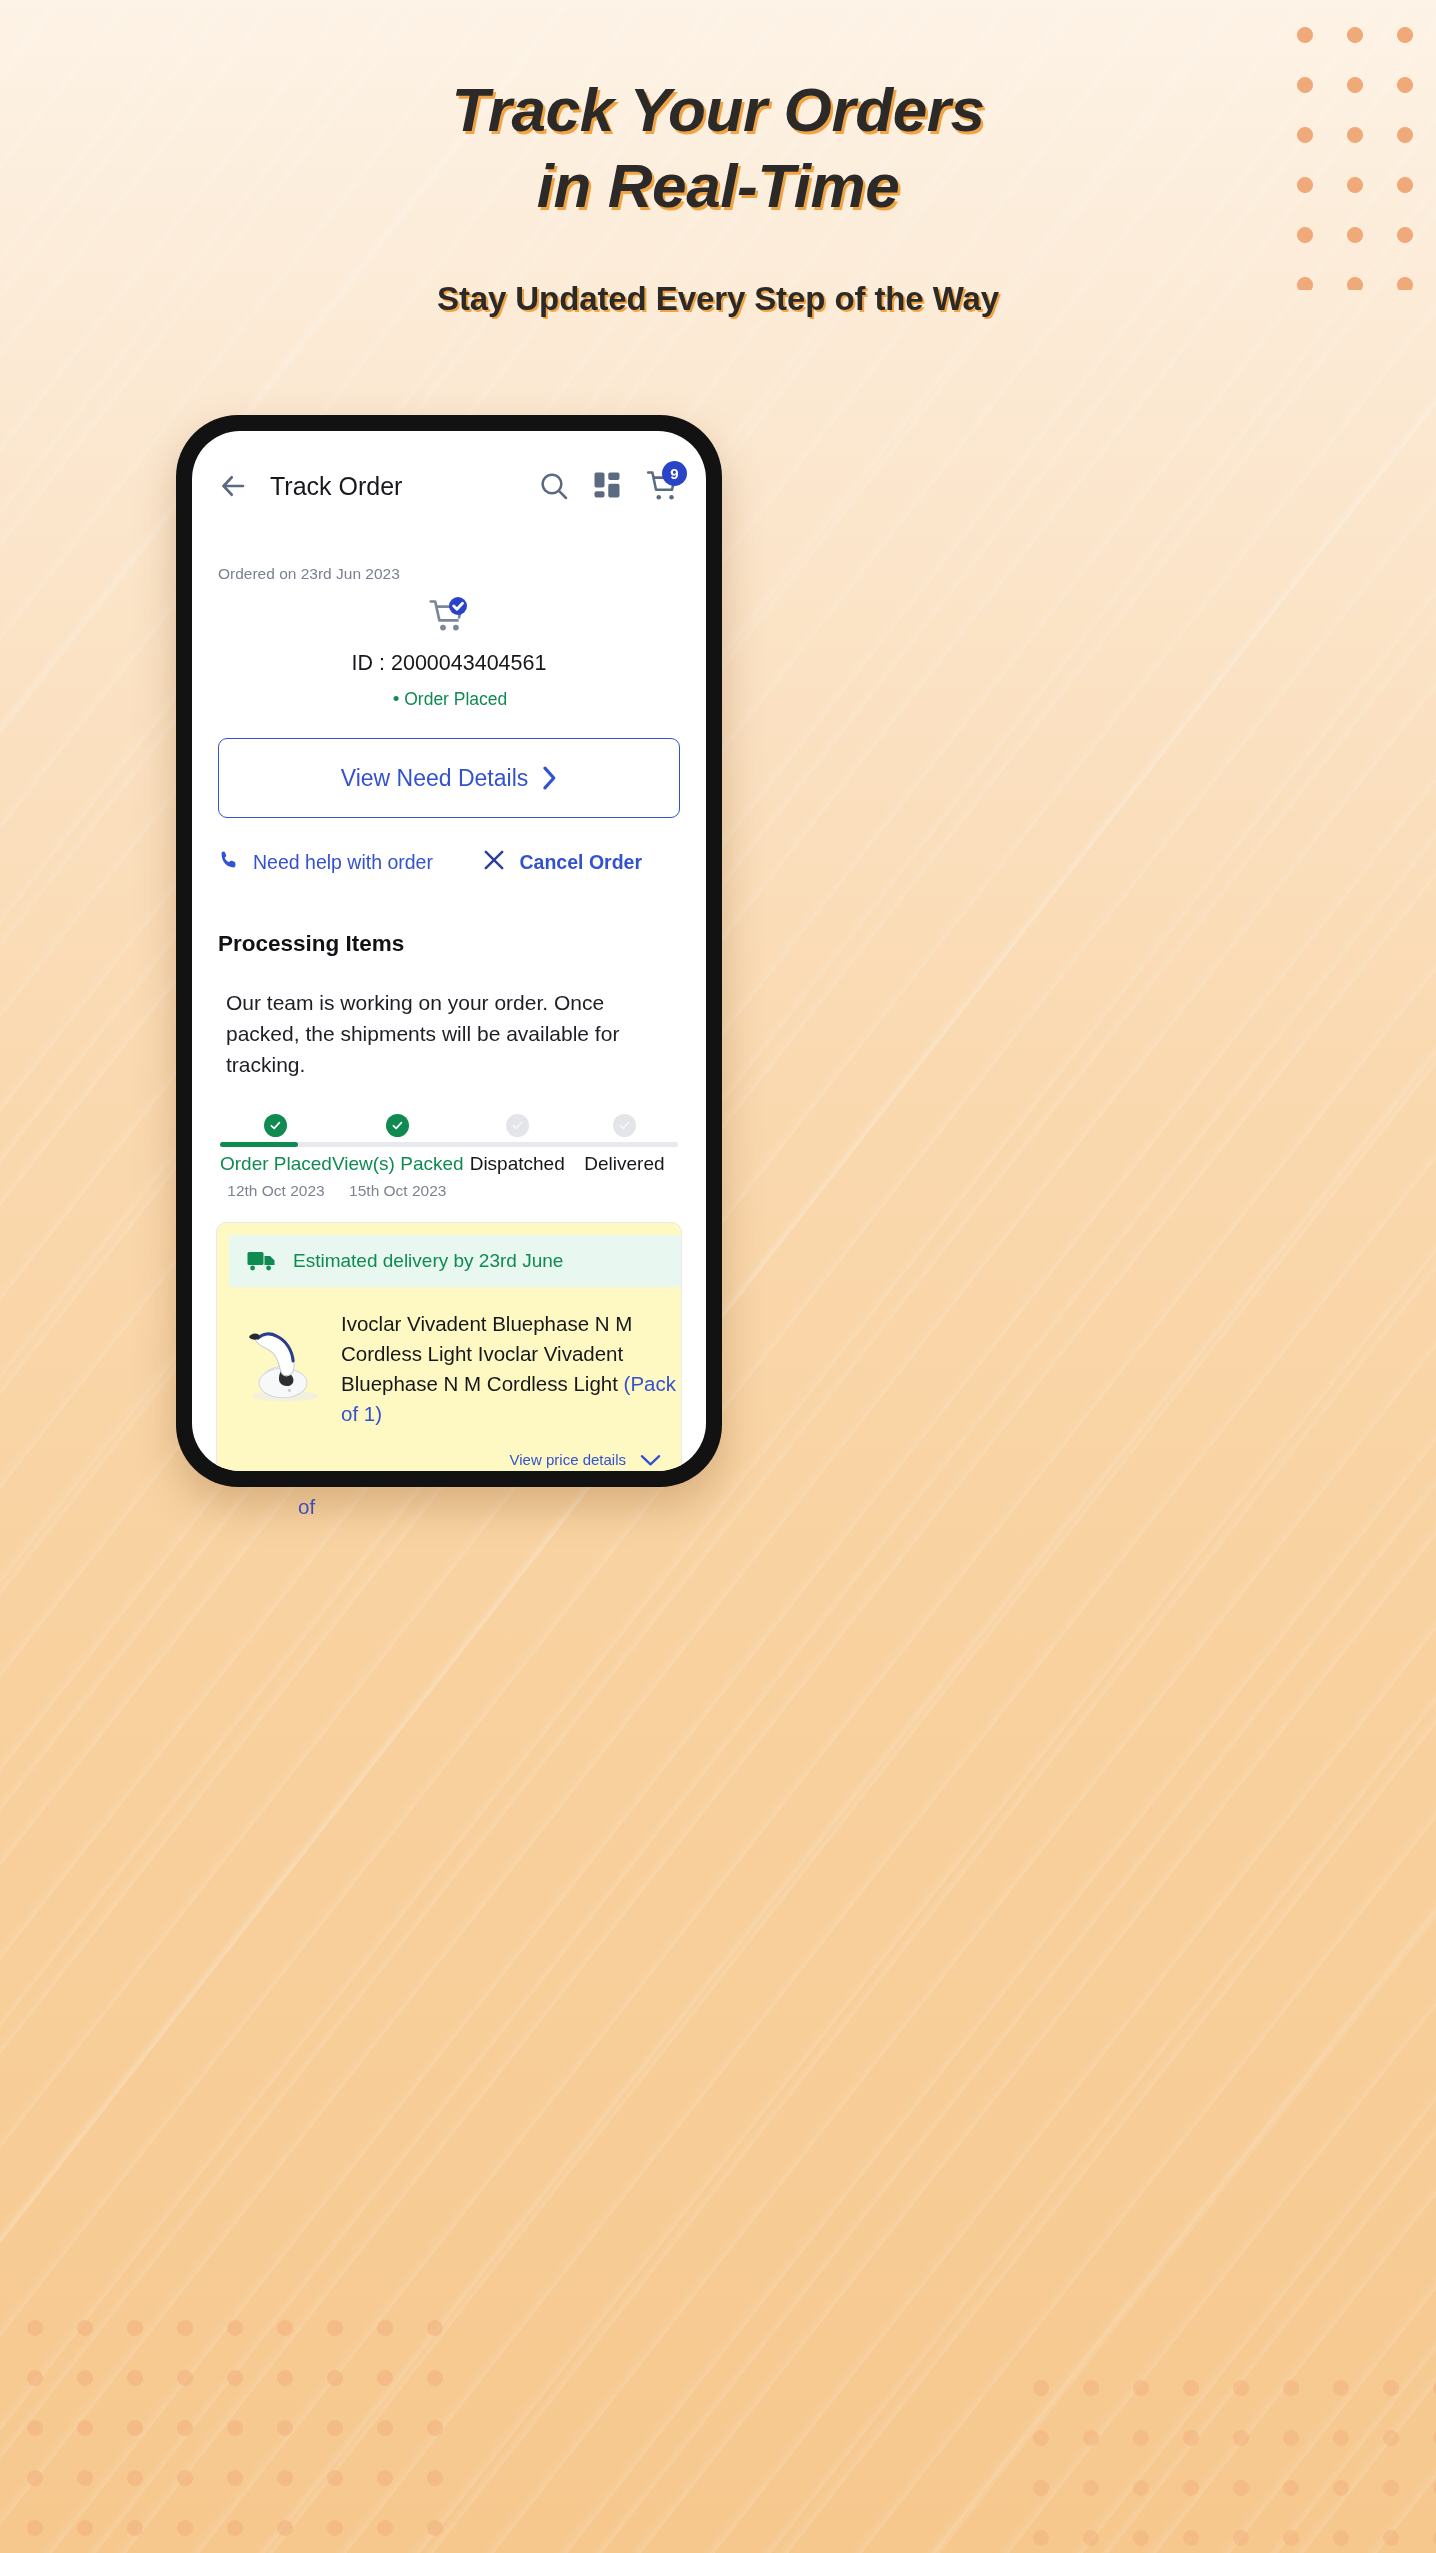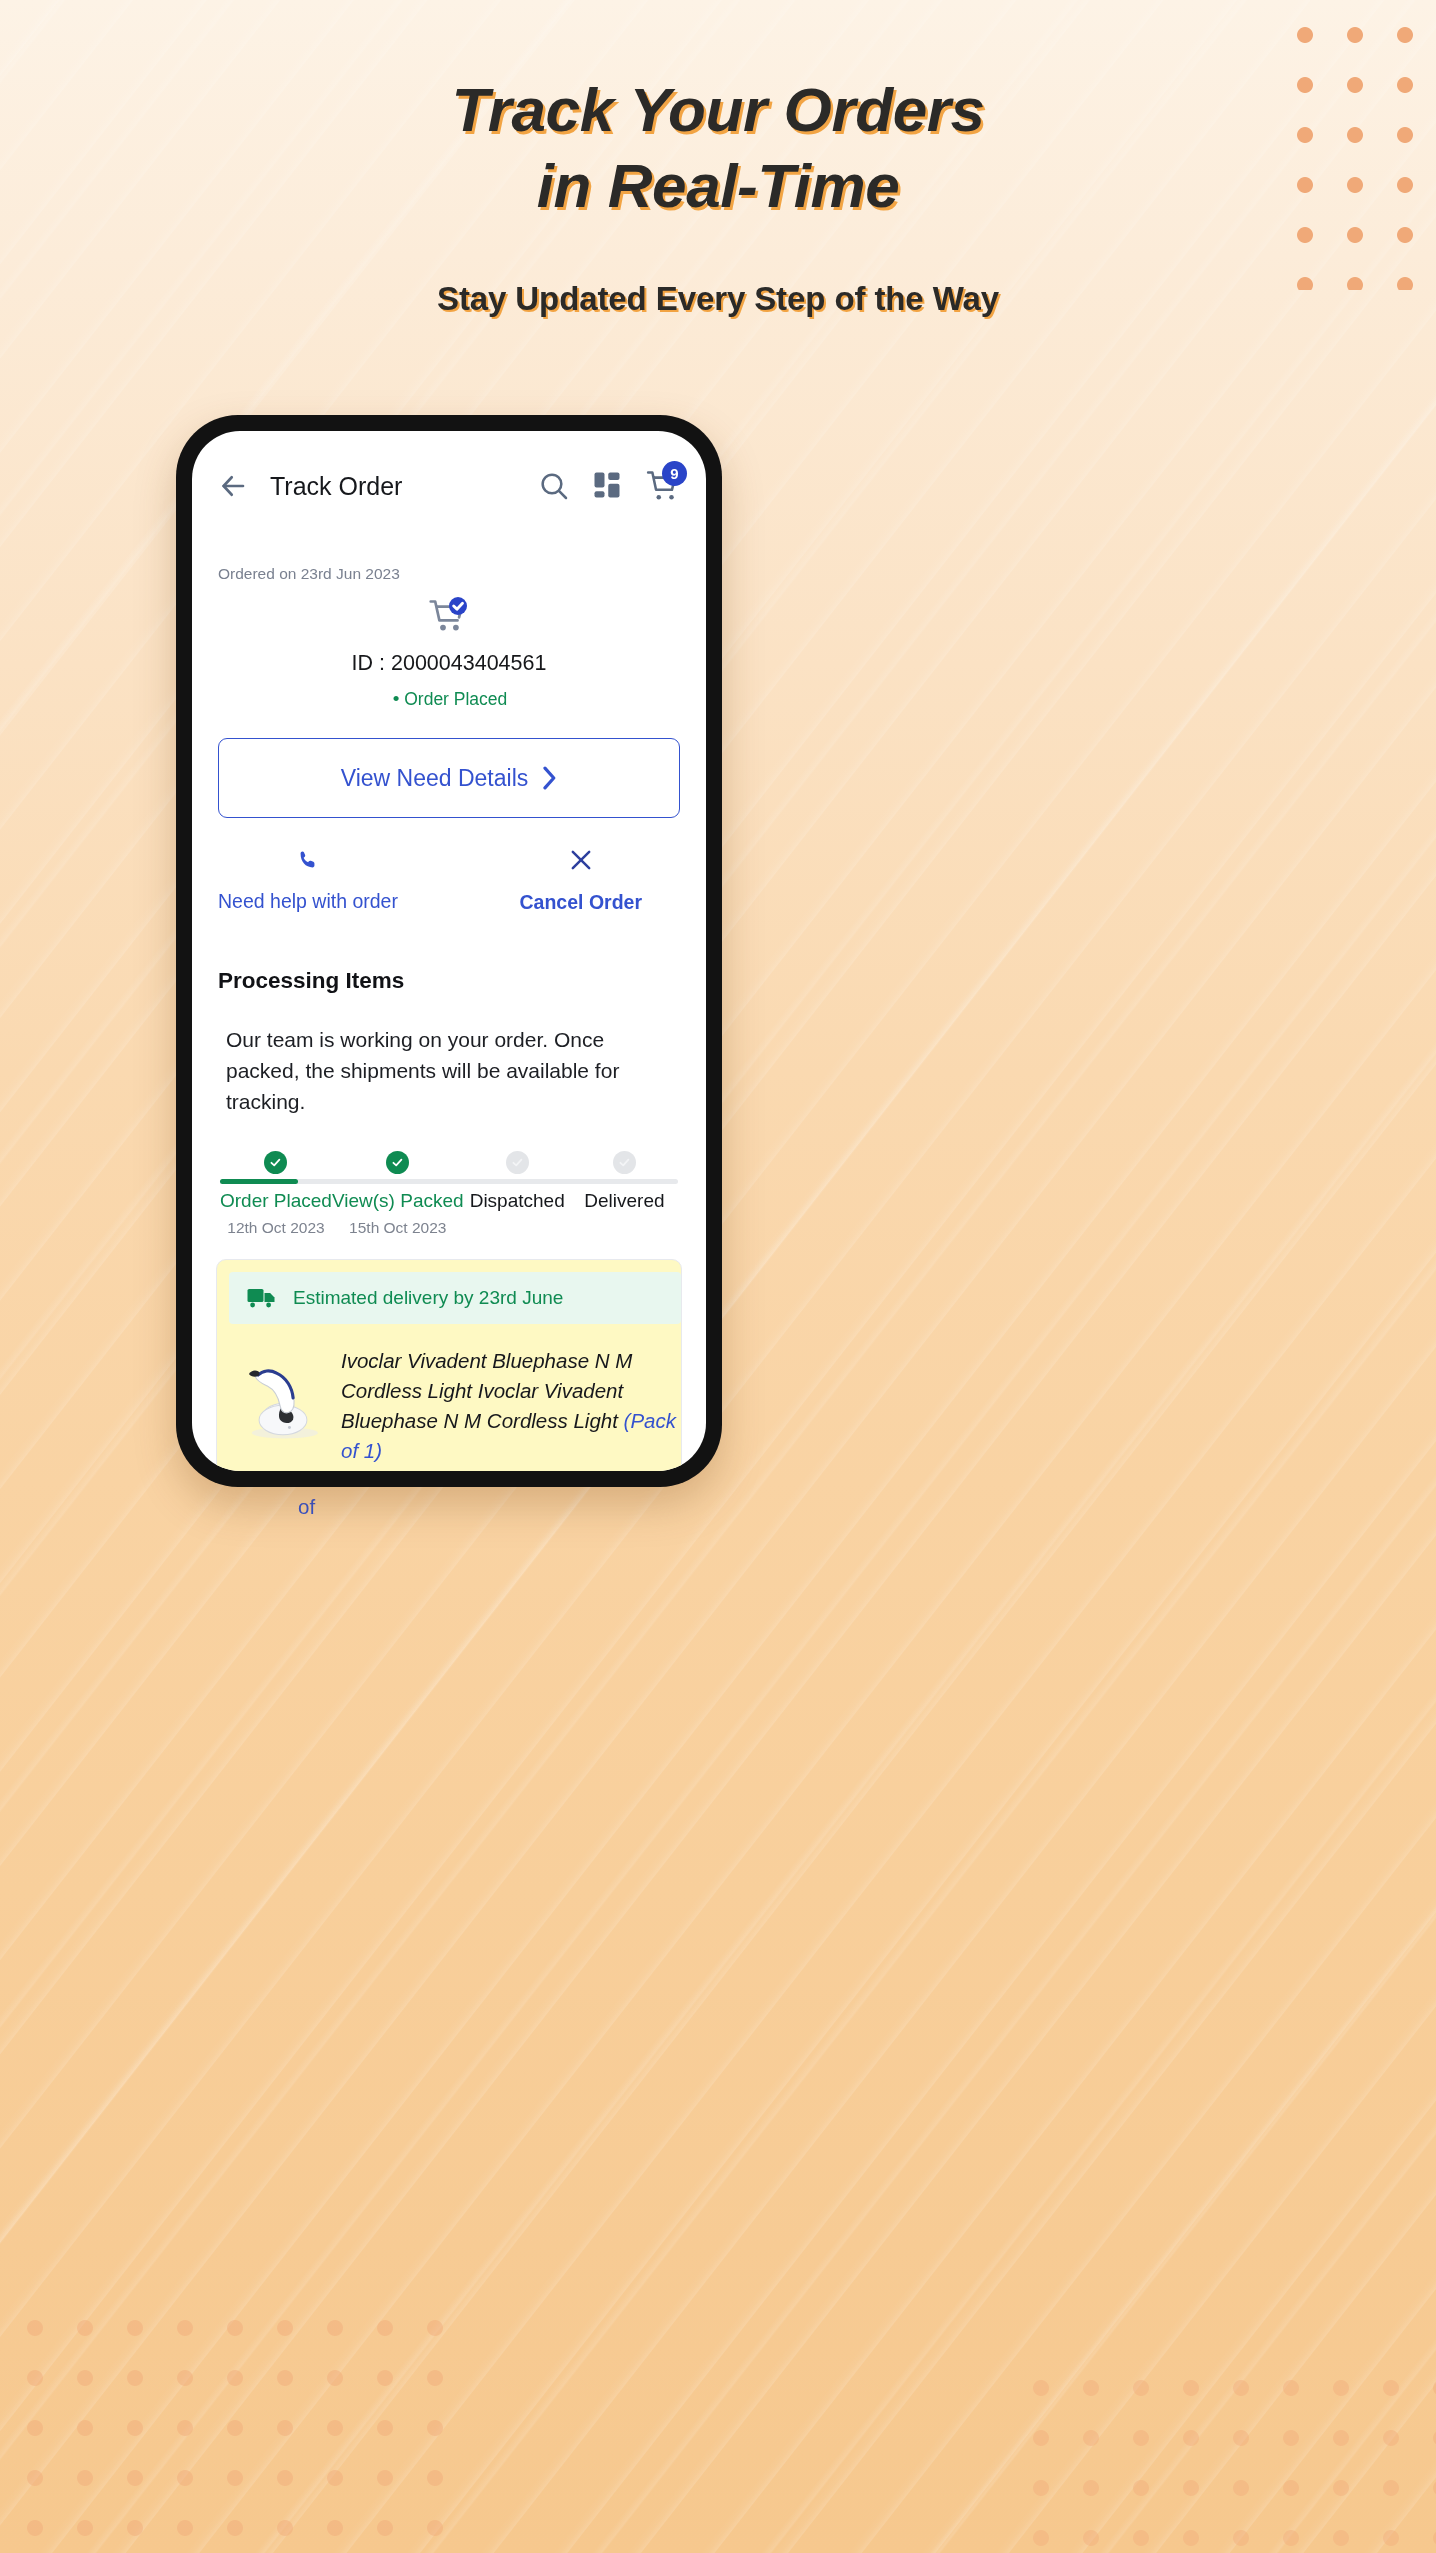--- a/index.html
+++ b/index.html
@@ -221,21 +221,20 @@
     margin: 30px 26px 0 26px;
     align-items: center;
   }
   .action {
     display: flex;
     align-items: center;
     gap: 14px;
     cursor: pointer;
     color: #3452cf;
     font-size: 19.5px;
-    flex-direction: column;
   }
   .action.cancel { margin-left: auto; margin-right: 38px; font-weight: bold; }
   .action svg { flex: 0 0 auto; }
 
   
   .sec-title {
     margin: 54px 26px 0 26px;
     font-size: 22.5px;
     font-weight: 700;
     color: #111216;
@@ -331,21 +330,20 @@
   .eta span {
     font-size: 19px;
     color: #0f8b52;
   }
   .truck { width: 30px; height: 24px; flex: 0 0 auto; }
 
   .prod-row {
     display: flex;
     gap: 12px;
     padding: 18px 4px 0 8px;
-    font-style: italic;
   }
   .prod-img {
     width: 92px;
     height: 92px;
     flex: 0 0 auto;
     position: relative;
     margin-top: 10px;
   }
   .prod-text {
     font-size: 20.5px;

